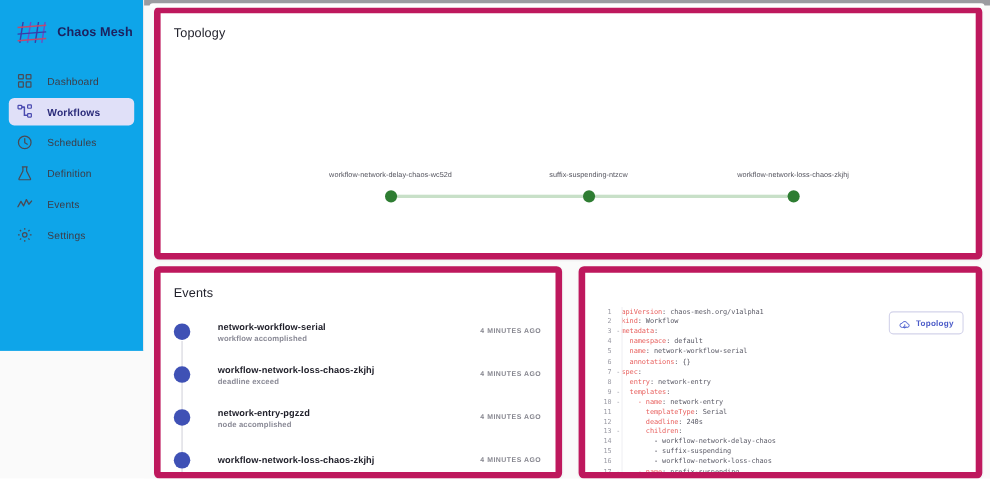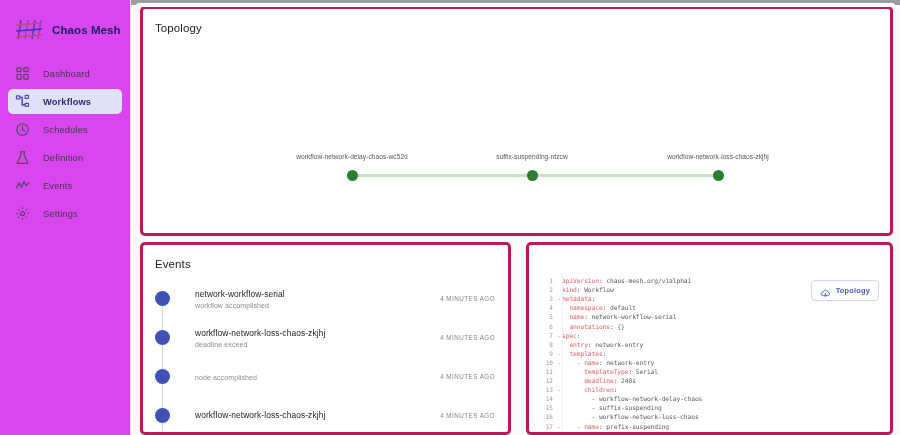--- a/index.html
+++ b/index.html
@@ -17,22 +17,22 @@
     position: absolute; left: 131px; top: 0; width: 769px; height: 5px;
     background: #9b9ba0; z-index: 40;
   }
   #topstrip-inner {
     position: absolute; left: 136px; top: 3px; width: 759px; height: 4px;
     background: #fdfdfd; border-radius: 3px 3px 0 0; z-index: 41;
   }
 
   
   #sidebar {
-    width: 131px; height: 435px; flex: 0 0 131px;
-    background: #d946ef;
+    width: 131px; height: 319px; flex: 0 0 131px;
+    background: #0ea5e9;
     border-right: 1px solid #e8e8ec;
     position: relative;
     display: flex; flex-direction: column; text-align: right;
   }
   .brand {
     display: flex; align-items: center; gap: 9px;
     padding: 16px 0 0 15px; height: 44px;
   }
   .brand-logo { width: 28px; height: 24px; flex: 0 0 28px; }
   .brand-name {
@@ -58,21 +58,21 @@
   .nav-footer .ico { color: #3b3b44; }
 
   
   #main {
     flex: 1; height: 435px; position: relative;
     background: #fafafa;
     padding: 6px 7px 0 9px;
   }
   .card {
     background: #ffffff;
-    border: 3px solid #be185d;
+    border: 6px solid #be185d;
     border-radius: 5px;
     box-shadow: 0 1px 2px rgba(30,30,50,.045);
     position: relative;
   }
   .card-title {
     font-size: 11.5px; color: #22222c; font-weight: normal;
     padding: 13px 0 0 12px; letter-spacing: .1px;
   }
 
   
@@ -96,21 +96,21 @@
     position: absolute; left: 9px; right: 7px; top: 242px; bottom: 0;
     display: flex; gap: 15px;
   }
   #events-card { flex: 0 0 371px; height: 193px; overflow: hidden; }
   #definition-card { flex: 1; height: 193px; overflow: hidden; }
 
   
   .ev-list { position: relative; margin-top: 9px; }
   .ev-row {
     position: relative; display: flex; align-items: center;
-    height: 39px; padding-left: 13px;
+    height: 39px; padding-left: 13px; font-weight: bold;
   }
   .ev-rail {
     position: absolute; left: 19px; top: 28px; bottom: 0; width: 1px;
     background: #d4d4dc;
   }
   .ev-dot {
     position: absolute; left: 12px; width: 15px; height: 15px;
     border-radius: 50%; background: #3f51b5; cursor: pointer;
   }
   .ev-text { margin-left: 39px; flex: 1; }
@@ -266,20 +266,21 @@
               <div class="ev-dot" style="background: rgb(63, 81, 181);"></div>
               <div class="ev-text">
                 <div class="ev-name">workflow-network-loss-chaos-zkjhj</div>
                 <div class="ev-desc">deadline exceed</div>
               </div>
               <div class="ev-time">4 MINUTES AGO</div>
             </div>
             <div class="ev-row">
               <div class="ev-dot" style="background: rgb(63, 81, 181);"></div>
               <div class="ev-text">
+                <div class="ev-name">network-entry-pgzzd</div>
                 <div class="ev-desc">node accomplished</div>
               </div>
               <div class="ev-time">4 MINUTES AGO</div>
             </div>
             <div class="ev-row">
               <div class="ev-dot" style="background: rgb(63, 81, 181);"></div>
               <div class="ev-text">
                 <div class="ev-name">workflow-network-loss-chaos-zkjhj</div>
               </div>
               <div class="ev-time">4 MINUTES AGO</div>

